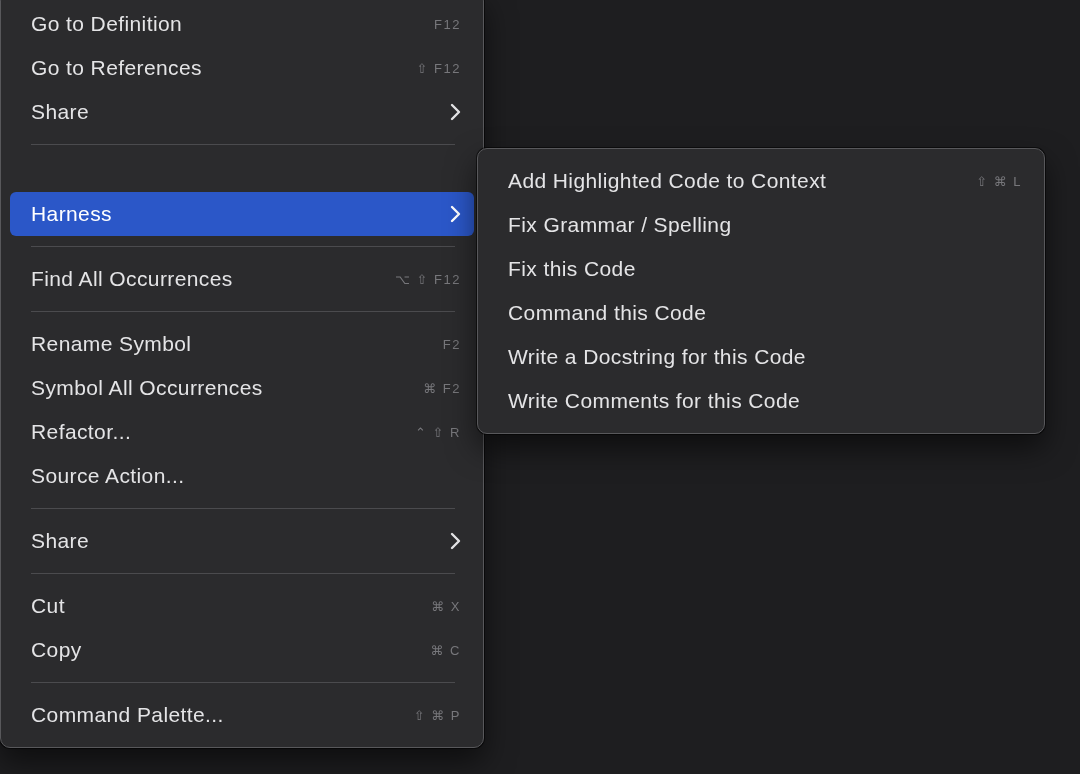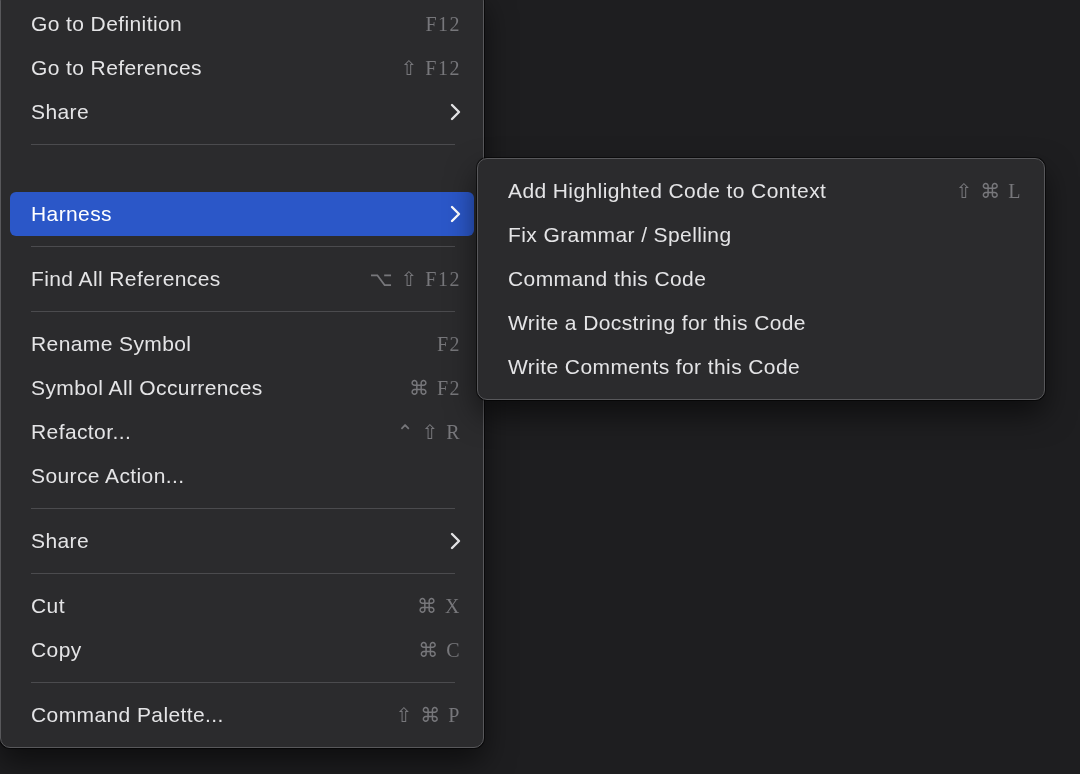--- a/index.html
+++ b/index.html
@@ -10,32 +10,32 @@
   }
   .menu{
     position:absolute;box-sizing:border-box;list-style:none;margin:0;
     background:var(--menu-bg,#2b2b2d);
     border:1px solid var(--menu-border,#58585b);
     border-radius:10px;
     padding:10px 0;
     box-shadow:0 0 0 1px rgba(0,0,0,.55), 0 14px 30px rgba(0,0,0,.55);
   }
   .menu.main{left:0;top:-9px;width:484px;}
-  .menu.sub{left:477px;top:158px;width:568px;z-index:5;}
+  .menu.sub{left:477px;top:148px;width:568px;z-index:5;}
   .row{
     height:44px;margin:0 9px;padding:0 13px 0 21px;
     display:flex;align-items:center;border-radius:6px;
     color:var(--item-text,#e4e4e6);
     font-size:21px;letter-spacing:.4px;cursor:default;
   }
   .row .label{flex:1;white-space:nowrap;}
   .row .shortcut{
     color:var(--shortcut-text,#77777b);
-    font-family:Liberation Serif, serif;
-    font-size:20px;letter-spacing:1.5px;white-space:nowrap;
+    font-family:Liberation Sans, sans-serif;
+    font-size:13px;letter-spacing:1.5px;white-space:nowrap;
   }
   .row.highlighted{background:var(--highlight-bg,#2b57c8);color:#fff;margin-top:47px;}
   .row .chev{display:flex;align-items:center;margin-left:12px;}
   .row .chev svg{display:block;}
   .separator{
     height:1px;background:var(--separator,#4b4b4e);
     margin:10px 28px 10px 30px;border-radius:0;
   }
 </style>
 </head>
@@ -64,21 +64,21 @@
     <li class="row highlighted">
       <span class="label">Harness</span>
       <span class="chev">
         <svg width="11" height="18" viewBox="0 0 11 18">
             <polyline points="2,2 9,9 2,16" fill="none" stroke="#ffffff" stroke-width="2.4" stroke-linecap="round" stroke-linejoin="round"></polyline>
           </svg>
       </span>
     </li>
     <li class="separator"></li>
     <li class="row">
-      <span class="label">Find All References</span>
+      <span class="label">Find All Occurrences</span>
       <span class="shortcut">⌥ ⇧ F12</span>
     </li>
     <li class="separator"></li>
     <li class="row">
       <span class="label">Rename Symbol</span>
       <span class="shortcut">F2</span>
     </li>
     <li class="row">
       <span class="label">Symbol All Occurrences</span>
       <span class="shortcut">⌘ F2</span>
@@ -117,20 +117,23 @@
 
   <ul class="menu sub">
     <li class="row">
       <span class="label">Add Highlighted Code to Context</span>
       <span class="shortcut">⇧ ⌘ L</span>
     </li>
     <li class="row">
       <span class="label">Fix Grammar / Spelling</span>
     </li>
     <li class="row">
+      <span class="label">Fix this Code</span>
+    </li>
+    <li class="row">
       <span class="label">Command this Code</span>
     </li>
     <li class="row">
       <span class="label">Write a Docstring for this Code</span>
     </li>
     <li class="row">
       <span class="label">Write Comments for this Code</span>
     </li>
   </ul>
 

